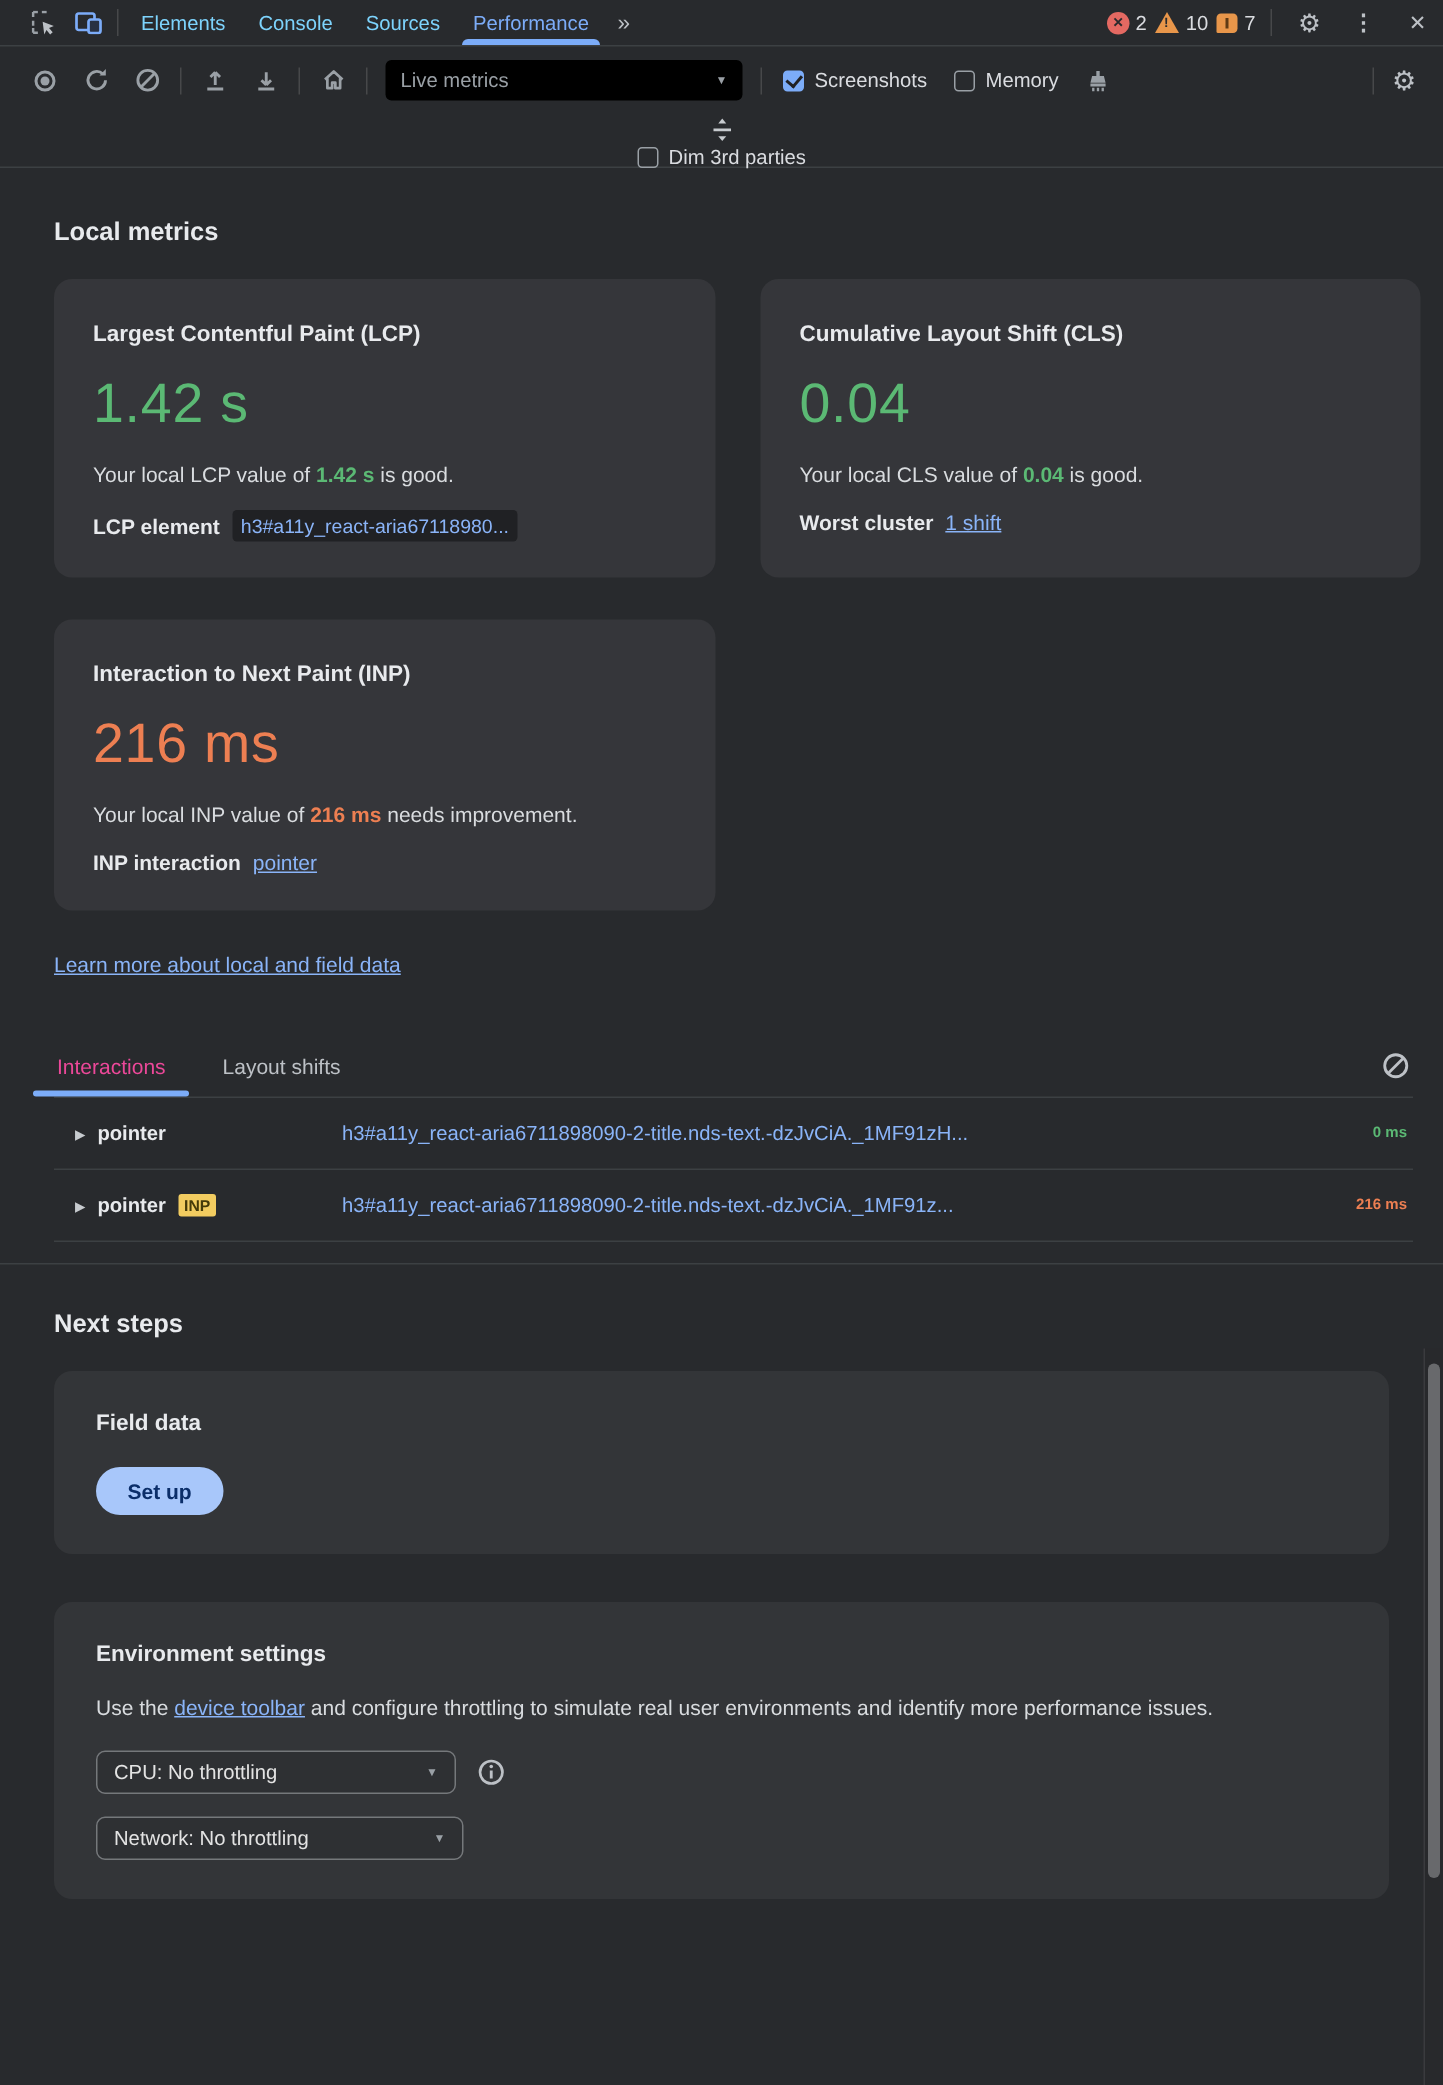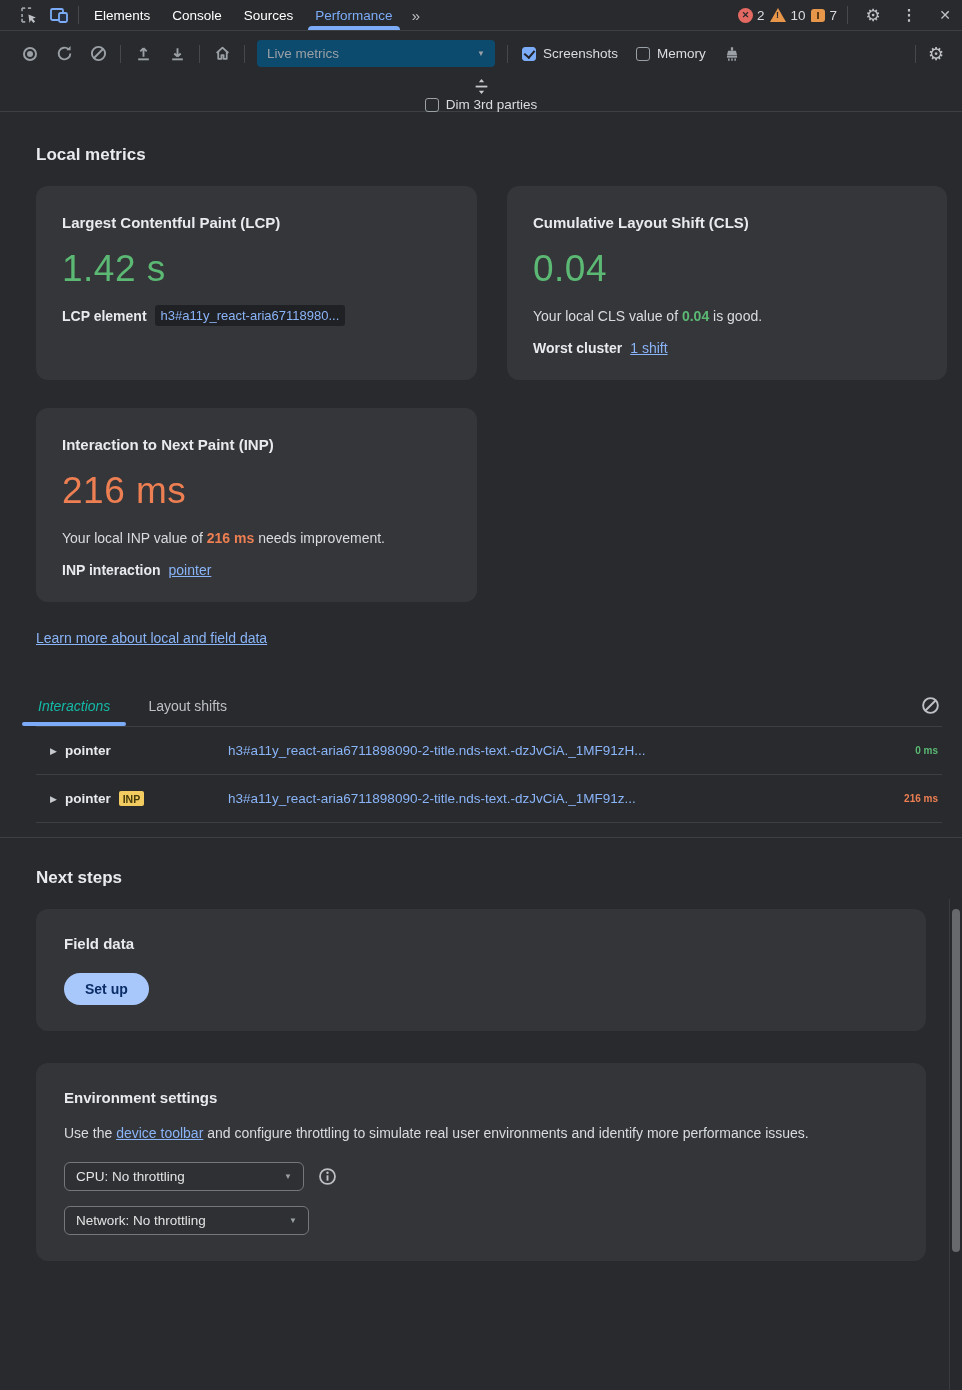--- a/index.html
+++ b/index.html
@@ -6,38 +6,38 @@
   body { margin:0; background:#1a1a1a; }
   .devtools{
     position:relative; width:962px; height:1390px; overflow:hidden;
     background:#282a2d; color:#e3e3e3;
     font-family:"Liberation Sans", sans-serif; font-size:13px;
   }
   
   .tabbar{ height:31px; display:flex; align-items:stretch; border-bottom:1px solid #3c4043; background:#282a2d; padding-left:14px;}
   .tabbar .ibtn{ width:30px; display:flex; align-items:center; justify-content:center; cursor:pointer;}
   .vsep{ width:1px; height:18px; background:#47484a; align-self:center; margin:0 4px;}
-  .tab{ padding:0 11px; display:flex; align-items:center; color:#ffffff; position:relative; cursor:pointer; font-size:13.5px;}
+  .tab{ padding:0 11px; display:flex; align-items:center; color:#7dd3fc; position:relative; cursor:pointer; font-size:13.5px;}
   .tab.active{ color:#7cacf8;}
   .tab.active::after{ content:""; position:absolute; left:4px; right:4px; bottom:0; height:4px; background:#7cacf8; border-radius:4px 4px 0 0;}
   .more-tabs{ color:#bdc1c6; font-size:15px; padding:0 8px; display:flex; align-items:center; cursor:pointer;}
   .badges{ margin-left:auto; display:flex; align-items:center; gap:6px; padding-right:2px;}
   .badge{ display:flex; align-items:center; gap:4px; cursor:pointer; color:#dadce0; font-size:13.5px;}
   .err-dot{ width:15px;height:15px;border-radius:50%;background:#e46962;color:#282a2d;display:flex;align-items:center;justify-content:center;font-size:9px;font-weight:700;}
   .warn-tri{ width:0;height:0;border-left:8px solid transparent;border-right:8px solid transparent;border-bottom:14px solid #e8964a;position:relative;}
   .warn-tri::after{content:"!";position:absolute;left:-2.5px;top:2px;color:#282a2d;font-size:9px;font-weight:700;}
   .issue-sq{ width:14px;height:13px;background:#e8964a;border-radius:3px 3px 3px 1px;position:relative;}
   .issue-sq::after{content:"";position:absolute;left:6px;top:3px;width:2px;height:7px;background:#5f3a14;}
   .glyph{ color:#bdc1c6; }
   
   .toolbar{ height:45px; display:flex; align-items:center; padding:0 10px 0 14px; gap:2px;}
   .tbtn{ width:32px; height:30px; display:flex; align-items:center; justify-content:center; cursor:pointer; border-radius:4px;}
   .record{ width:14px;height:14px;border:2px solid #9aa0a6;border-radius:50%;display:flex;align-items:center;justify-content:center;}
   .record::after{content:"";width:6px;height:6px;border-radius:50%;background:#9aa0a6;}
-  .select-pill{ width:238px; height:27px; background:#0c4a6e; border-radius:4px; margin:0 6px; padding:0 10px;
+  .select-pill{ width:238px; height:27px; background:#000000; border-radius:4px; margin:0 6px; padding:0 10px;
     display:flex; align-items:center; justify-content:space-between; color:#9aa0a6; cursor:pointer; font-size:13.5px;}
   .caret{ font-size:8px; color:#9aa0a6;}
   .check-row{ display:flex; align-items:center; gap:7px; padding:0 8px; cursor:pointer; color:#dadce0; font-size:13.5px;}
   .cb{ width:14px; height:14px; border-radius:3px; border:1.5px solid #9aa0a6; position:relative;}
   .cb.checked{ background:#7cacf8; border-color:#7cacf8;}
   .cb.checked::after{ content:""; position:absolute; left:3px; top:0.5px; width:5px; height:8px; border:solid #202124; border-width:0 2px 2px 0; transform:rotate(40deg);}
   
   .subtoolbar{ height:36px; display:flex; align-items:center; padding:0 14px; border-bottom:1px solid #3c4043; gap:2px;flex-direction:column;}
   
   .content{ padding:0 14px 0 36px;}
@@ -50,21 +50,21 @@
   .metric-desc{ font-size:14px; color:#d9dcdf; line-height:22px; width:360px;}
   .metric-desc b{ font-weight:700;}
   .metric-foot{ margin-top:13px; font-size:14px; color:#e8eaed; font-weight:700; display:flex; align-items:center; gap:8px; flex-wrap:wrap;}
   .chip{ background:#202124; color:#8ab4f8; font-weight:400; font-size:13px; padding:3px 6px; border-radius:3px; cursor:pointer; white-space:nowrap;}
   a.lnk{ color:#8ab4f8; text-decoration:underline; cursor:pointer; font-weight:400;}
   .learn-more{ display:inline-block; font-size:14px; font-weight:700; margin:0 0 12px;}
   
   .logs{ margin-top:30px; width:906px;}
   .log-tabs{ display:flex; align-items:center; gap:38px; position:relative; border-bottom:1px solid #3c4043; padding:8px 2px 11px;}
   .log-tab{ font-size:14px; color:#bdc1c6; cursor:pointer; position:relative;}
-  .log-tab.active{ color:#14b8a6;font-style:italic;}
+  .log-tab.active{ color:#ec4899;}
   .log-tab.active::after{ content:""; position:absolute; left:-16px; right:-16px; bottom:-12px; height:4px; background:#7cacf8; border-radius:4px;}
   .log-tabs .right{ margin-left:auto;}
   .log-row{ height:48px; display:flex; align-items:center; border-bottom:1px solid #3c4043; padding:0 4px 0 14px;}
   .row-left{ width:178px; display:flex; align-items:center; gap:8px; flex:none;}
   .expander{ color:#c7cbcf; font-size:9px; cursor:pointer;}
   .row-name{ font-weight:700; font-size:13.5px; color:#e8eaed;}
   .inp-badge{ background:#f2cc60; color:#453a09; font-size:10.5px; font-weight:700; padding:1.5px 4px; border-radius:2px;}
   .row-target{ flex:1; color:#8ab4f8; font-size:13.5px; white-space:nowrap; overflow:hidden; cursor:pointer;}
   .row-dur{ width:70px; text-align:right; font-size:10px; font-weight:600;}
   .full-divider{ height:1px; background:#3c4043; margin:14px -36px 0 -36px; width:962px;}
@@ -222,20 +222,21 @@
   </div>
 
   <div class="content">
     <h2 class="sec">Local metrics</h2>
 
     <div class="cards-row">
 
       <div class="metric-card">
         <div class="title">Largest Contentful Paint (LCP)</div>
         <div class="metric-value good">1.42 s</div>
+        <div class="metric-desc"><span>Your local LCP value of </span><b class="good">1.42 s</b><span> is good.</span></div>
         <div class="metric-foot">
           <span>LCP element</span>
           <span class="chip">h3#a11y_react-aria67118980...</span>
         </div>
       </div>
 
       <div class="metric-card" style="width:440px;">
         <div class="title">Cumulative Layout Shift (CLS)</div>
         <div class="metric-value good">0.04</div>
         <div class="metric-desc"><span>Your local CLS value of </span><b class="good">0.04</b><span> is good.</span></div>

